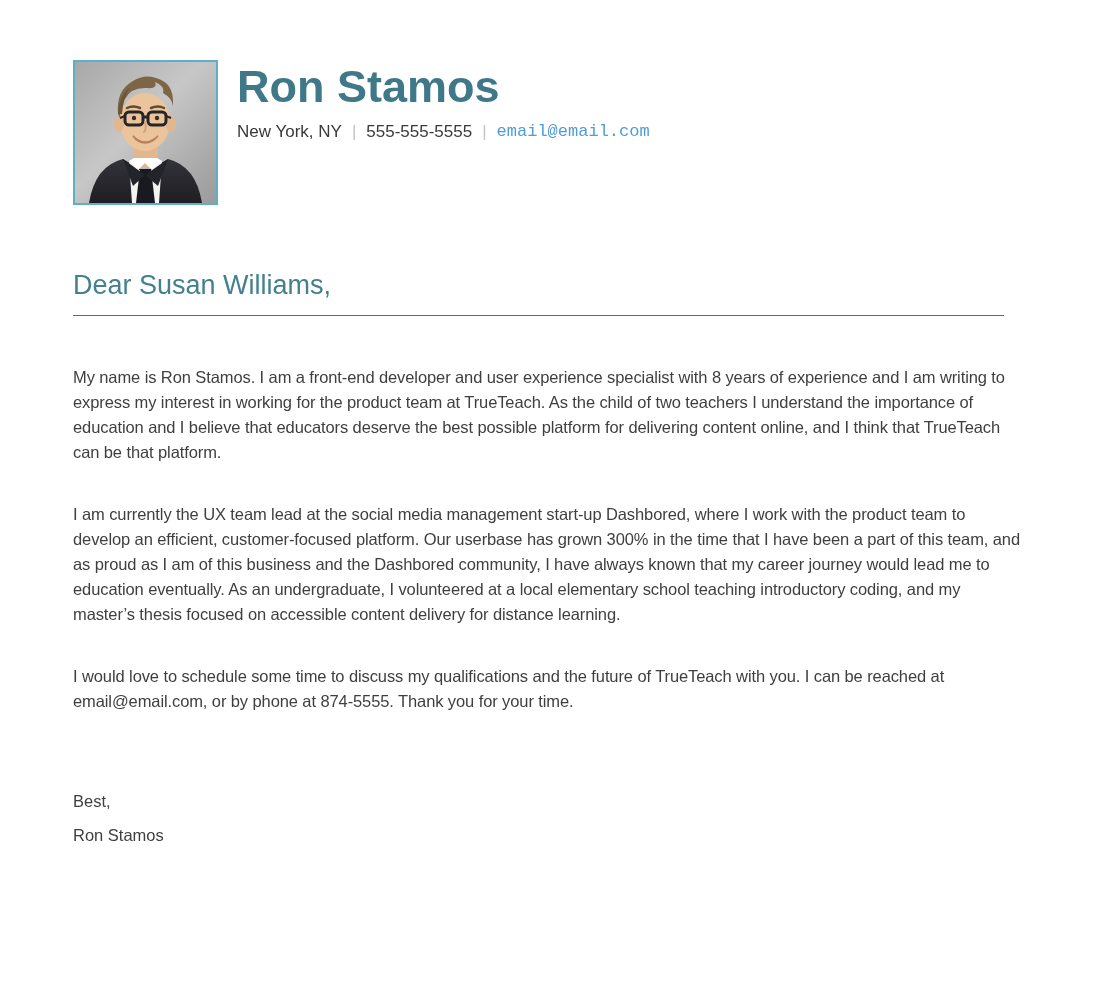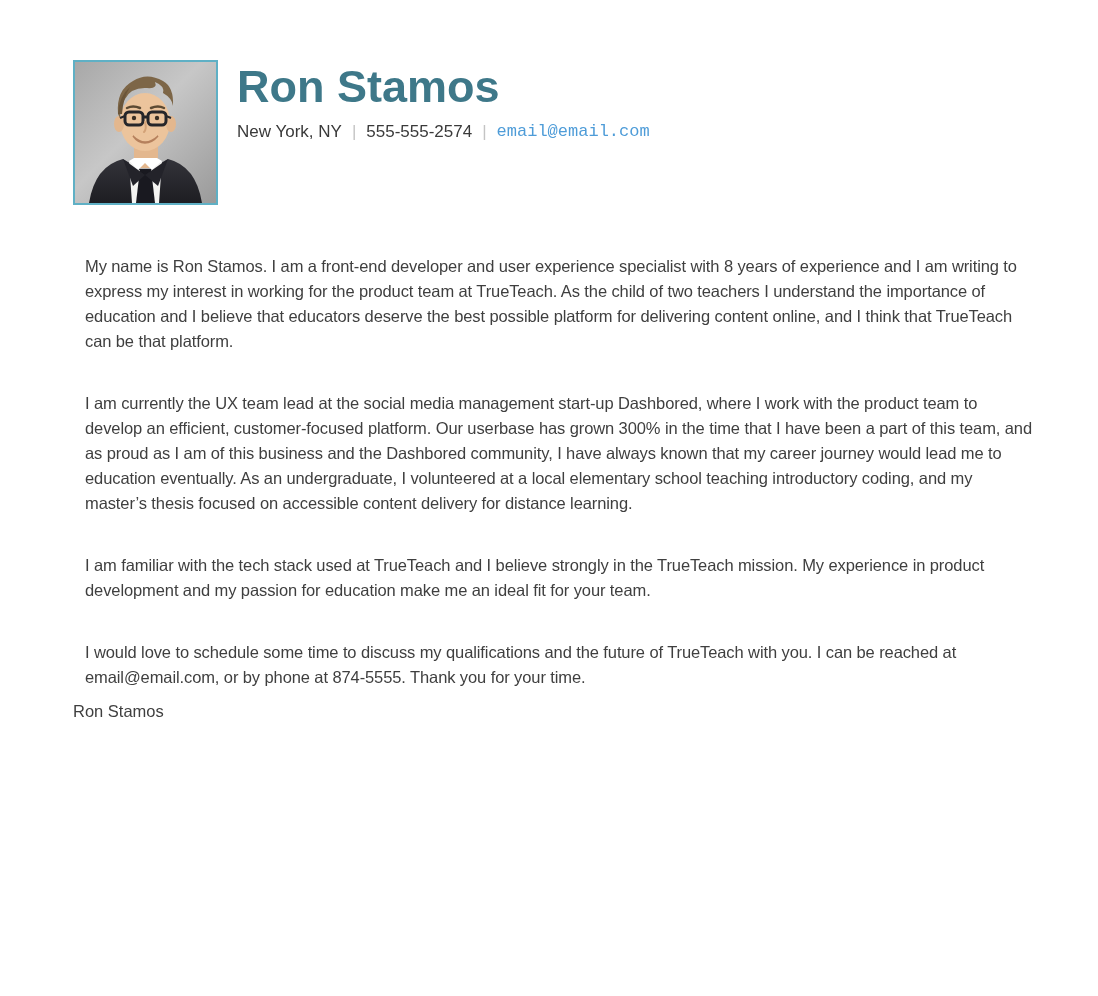--- a/index.html
+++ b/index.html
@@ -82,21 +82,20 @@
     margin-top: 12px;
   }
   
   .letter-body {
     margin-top: 49px;
     font-size: 16.5px;
     line-height: 25px;
     color: #3f3f3f;
     letter-spacing: -0.1px;
     width: 953px;
-    margin-left: 12px;
   }
   .letter-body p { margin-bottom: 37px; }
   .letter-body p:last-child { margin-bottom: 0; }
   
   .closing { margin-top: 75px; font-size: 16.5px; line-height: 25px; }
   .signature { margin-top: 9px; font-size: 16.5px; line-height: 25px; }
 </style>
 </head>
 <body>
 
@@ -154,30 +153,34 @@
         <path d="M70 60 Q72 67 69 70" stroke="#d3a277" stroke-width="2" fill="none" stroke-linecap="round"></path>
 
         <path d="M58 74 Q70 86 83 74 Q77 81 70 81 Q63 81 58 74 Z" fill="#ffffff" stroke="#b5805c" stroke-width="1.5"></path>
       </svg>
     </div>
     <div class="header-text">
       <div class="name">Ron Stamos</div>
       <div class="contact-line">
         <span>New York, NY</span>
         <span class="contact-sep">|</span>
-        <span>555-555-2574</span>
+        <span>555-555-5555</span>
         <span class="contact-sep">|</span>
         <a class="email-link">email@email.com</a>
       </div>
     </div>
   </div>
 
+  <div class="greeting-block">
+    <div class="greeting">Dear Susan Williams,</div>
+    <hr class="greeting-divider">
+  </div>
 
   <div class="letter-body">
     <p>My name is Ron Stamos. I am a front-end developer and user experience specialist with 8 years of experience and I am writing to express my interest in working for the product team at TrueTeach. As the child of two teachers I understand the importance of education and I believe that educators deserve the best possible platform for delivering content online, and I think that TrueTeach can be that platform.</p>
     <p>I am currently the UX team lead at the social media management start-up Dashbored, where I work with the product team to develop an efficient, customer-focused platform. Our userbase has grown 300% in the time that I have been a part of this team, and as proud as I am of this business and the Dashbored community, I have always known that my career journey would lead me to education eventually. As an undergraduate, I volunteered at a local elementary school teaching introductory coding, and my master’s thesis focused on accessible content delivery for distance learning.</p>
-    <p>I am familiar with the tech stack used at TrueTeach and I believe strongly in the TrueTeach mission. My experience in product development and my passion for education make me an ideal fit for your team.</p>
     <p>I would love to schedule some time to discuss my qualifications and the future of TrueTeach with you. I can be reached at email@email.com, or by phone at 874-5555. Thank you for your time.</p>
   </div>
 
+  <div class="closing">Best,</div>
   <div class="signature">Ron Stamos</div>
 
 </div>
 
 </body></html>

